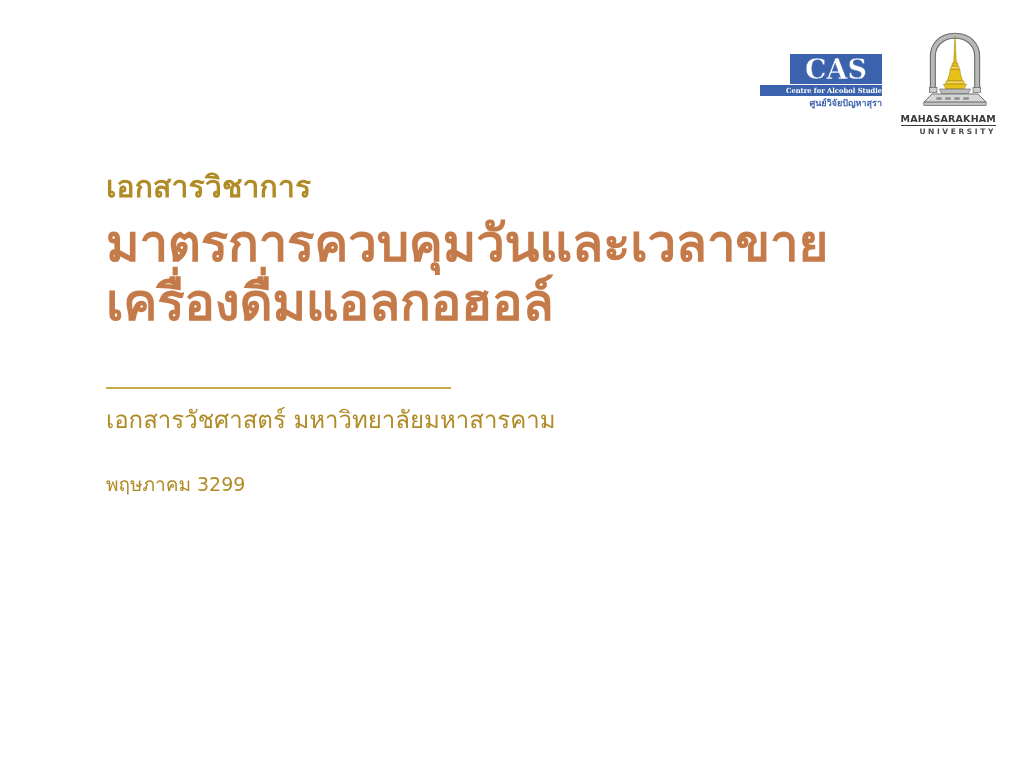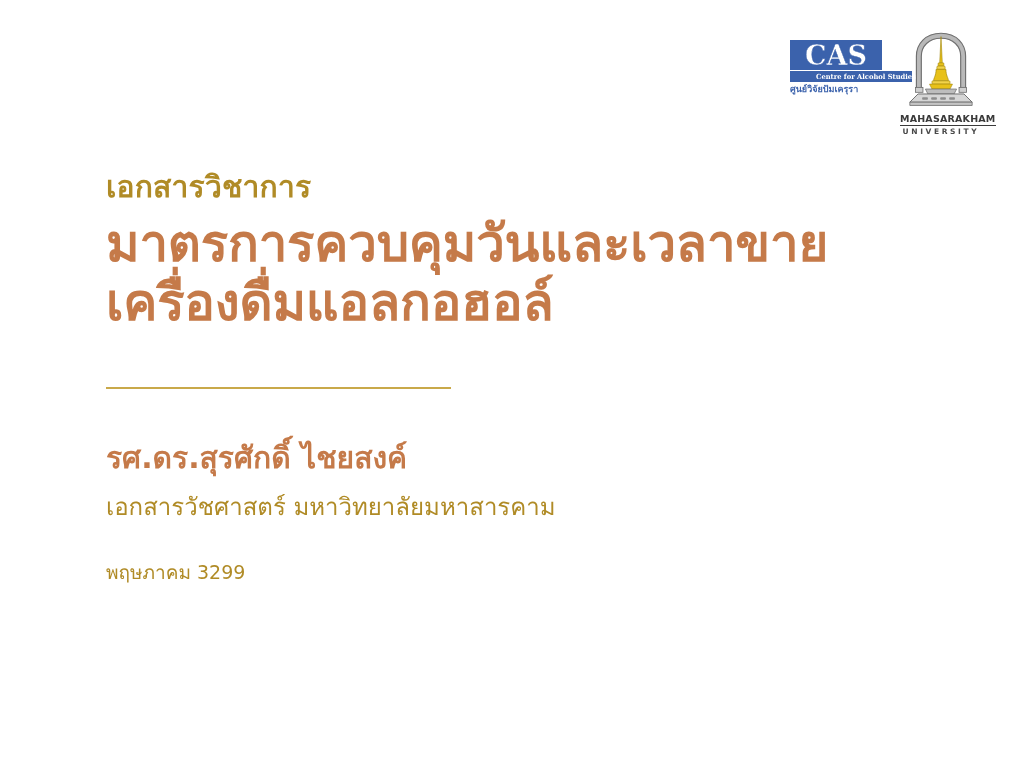--- a/index.html
+++ b/index.html
@@ -30,24 +30,24 @@
     top: 30px;
     right: 28px;
     display: flex;
     align-items: flex-start;
     gap: 18px;
   }
 
   
   .cas-logo {
     width: 92px;
-    margin-top: 10px;
+    margin-top: 24px;
     display: flex;
     flex-direction: column;
-    align-items: flex-start;
+    align-items: flex-end;
   }
   .cas-mark {
     position: relative;
     width: 92px;
     height: 30px;
     background: #3b62ac;
     display: flex;
     align-items: center;
     justify-content: center;
   }
@@ -86,21 +86,21 @@
     font-weight: 700;
     line-height: 1.1;
     white-space: nowrap;
   }
 
   
   .msu-logo {
     width: 96px;
     display: flex;
     flex-direction: column;
-    align-items: flex-start;
+    align-items: flex-end;
   }
   .msu-emblem {
     width: 82px;
     height: 82px;
   }
   .msu-name {
     margin-top: 2px;
     font-size: 9.5px;
     font-weight: 700;
     color: #3a3a3a;
@@ -201,21 +201,21 @@
 
   <div class="logo-strip">
 
     <div class="cas-logo">
       <div class="cas-mark">
         <span class="cas-mark-text">CAS</span>
       </div>
       <div class="cas-bar">
         <span class="cas-bar-text">Centre for Alcohol Studies</span>
       </div>
-      <div class="cas-thai">ศูนย์วิจัยปัมเครุรา</div>
+      <div class="cas-thai">ศูนย์วิจัยปัญหาสุรา</div>
     </div>
 
     <div class="msu-logo">
       <svg class="msu-emblem" viewBox="0 0 100 100">
 
         <path d="M50 4 C31 4 20 17 20 32 L20 72 L26 72 L26 32 C26 20 35 10 50 10 C65 10 74 20 74 32 L74 72 L80 72 L80 32 C80 17 69 4 50 4 Z" fill="#b9b9b9" stroke="#6f6f6f" stroke-width="1.4"></path>
 
         <rect x="19" y="70" width="9" height="6" fill="#cfcfcf" stroke="#6f6f6f" stroke-width="1"></rect>
         <rect x="72" y="70" width="9" height="6" fill="#cfcfcf" stroke="#6f6f6f" stroke-width="1"></rect>
 
@@ -249,21 +249,20 @@
 
     <div class="eyebrow">เอกสารวิชาการ</div>
 
     <h1 class="headline">
       <span class="headline-line">มาตรการควบคุมวันและเวลาขาย</span>
       <span class="headline-line">เครื่องดื่มแอลกอฮอล์</span>
     </h1>
 
     <hr class="divider">
 
-    <div class="author">รศ.ดร.สุรศักดิ์ ไชยสงค์</div>
 
     <div class="affil-primary">เอกสารวัชศาสตร์ มหาวิทยาลัยมหาสารคาม</div>
 
     <div class="affil-block">
     </div>
 
     <div class="date">พฤษภาคม 3299</div>
 
   </div>
 

